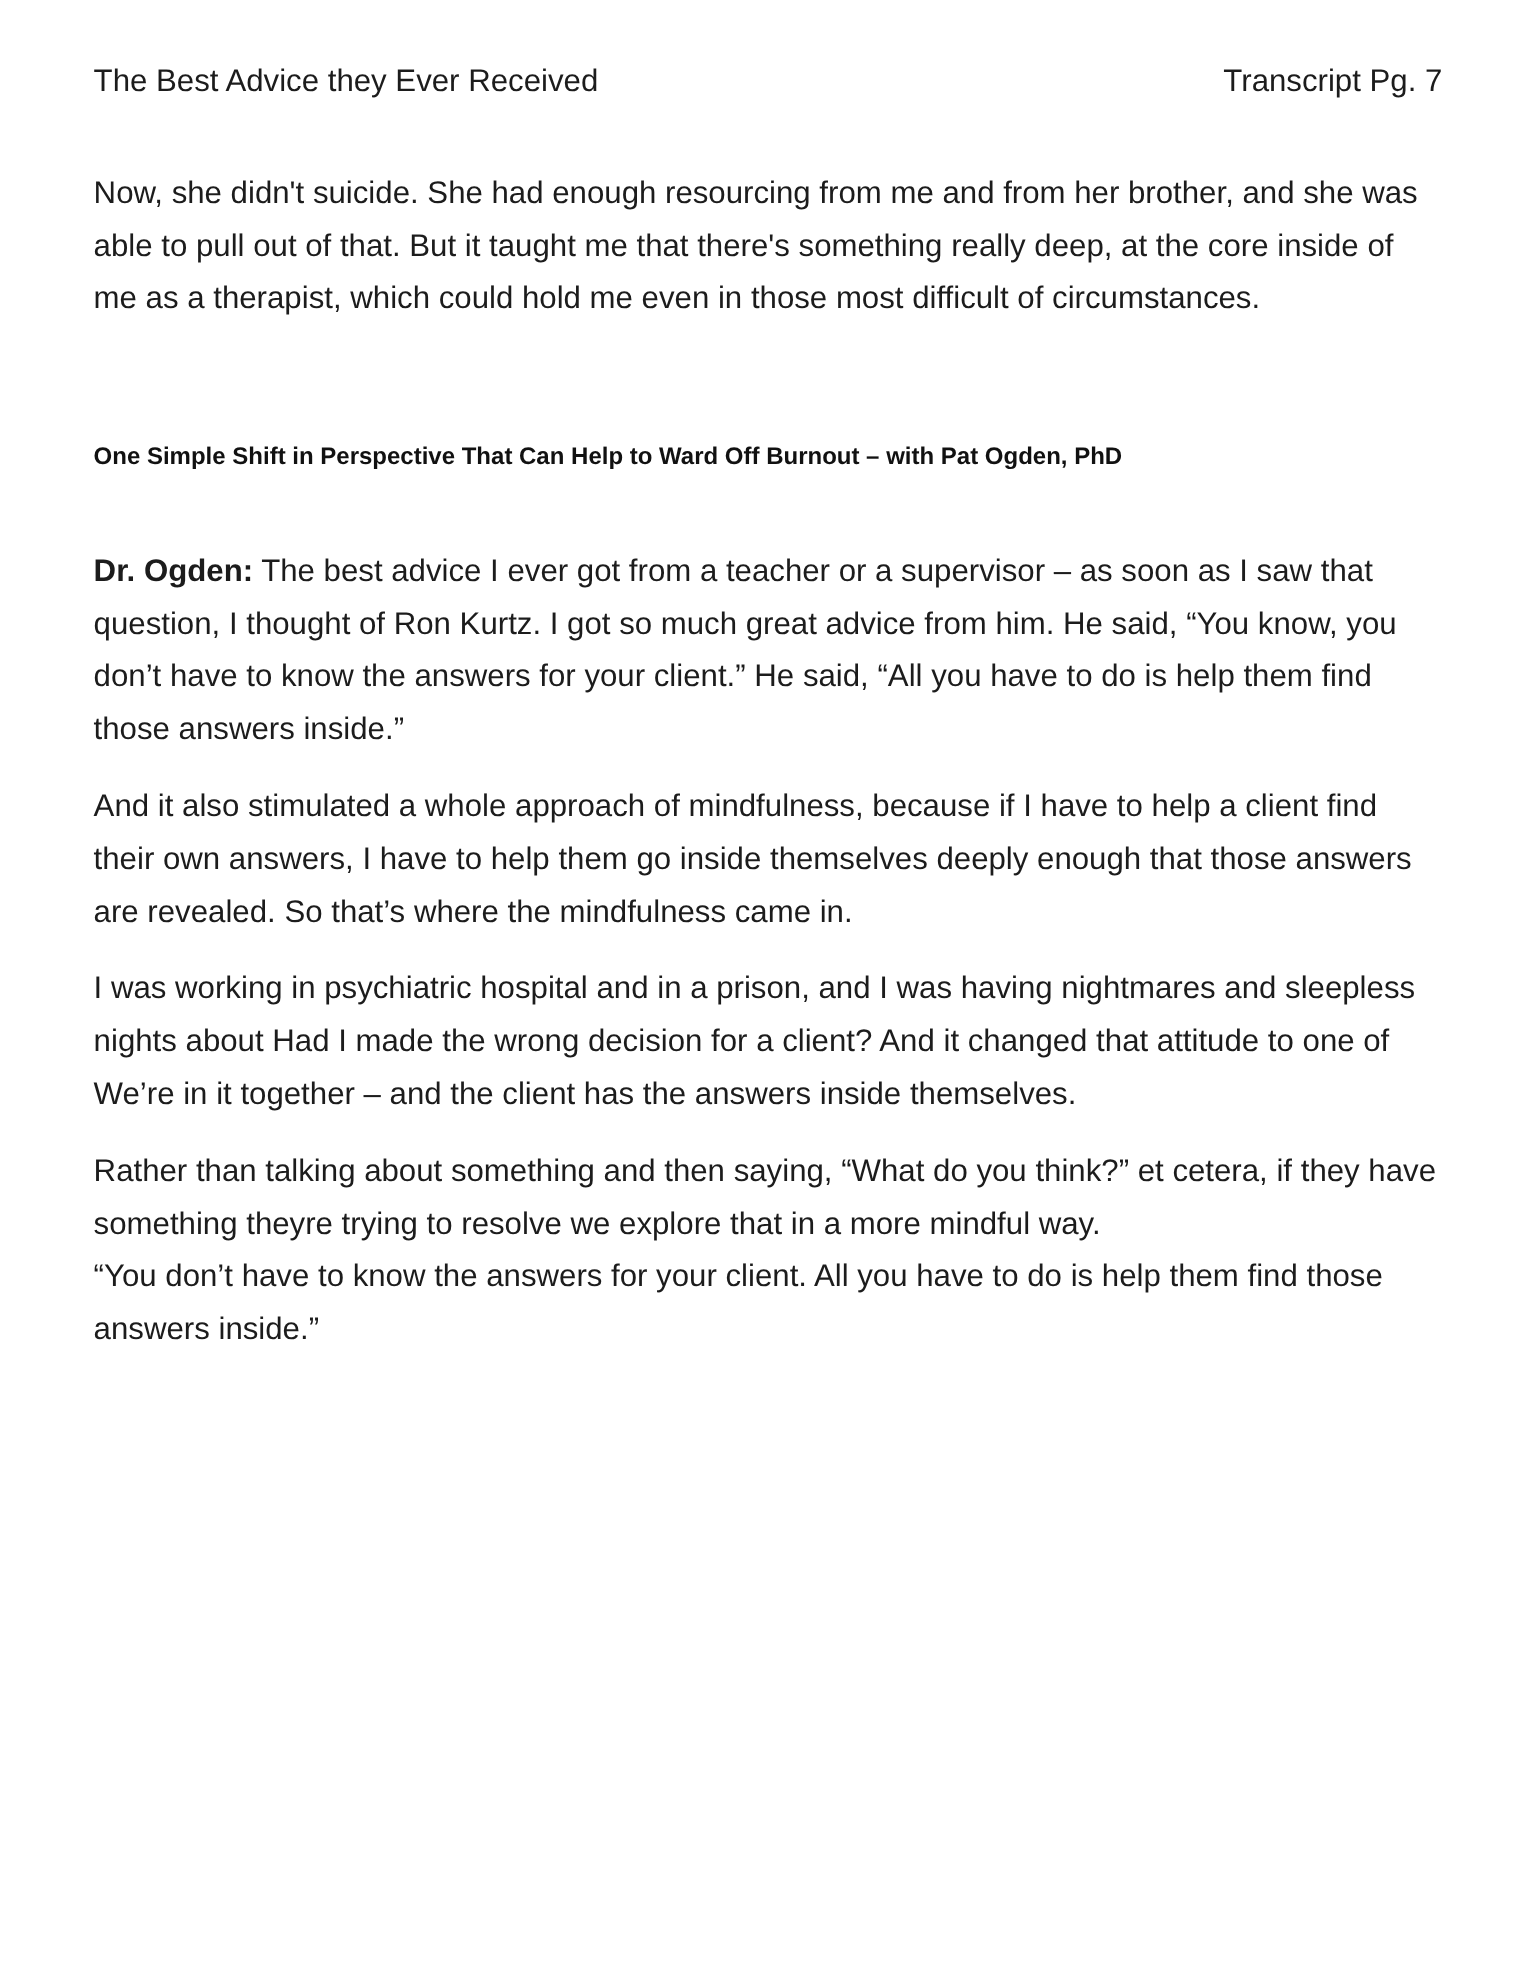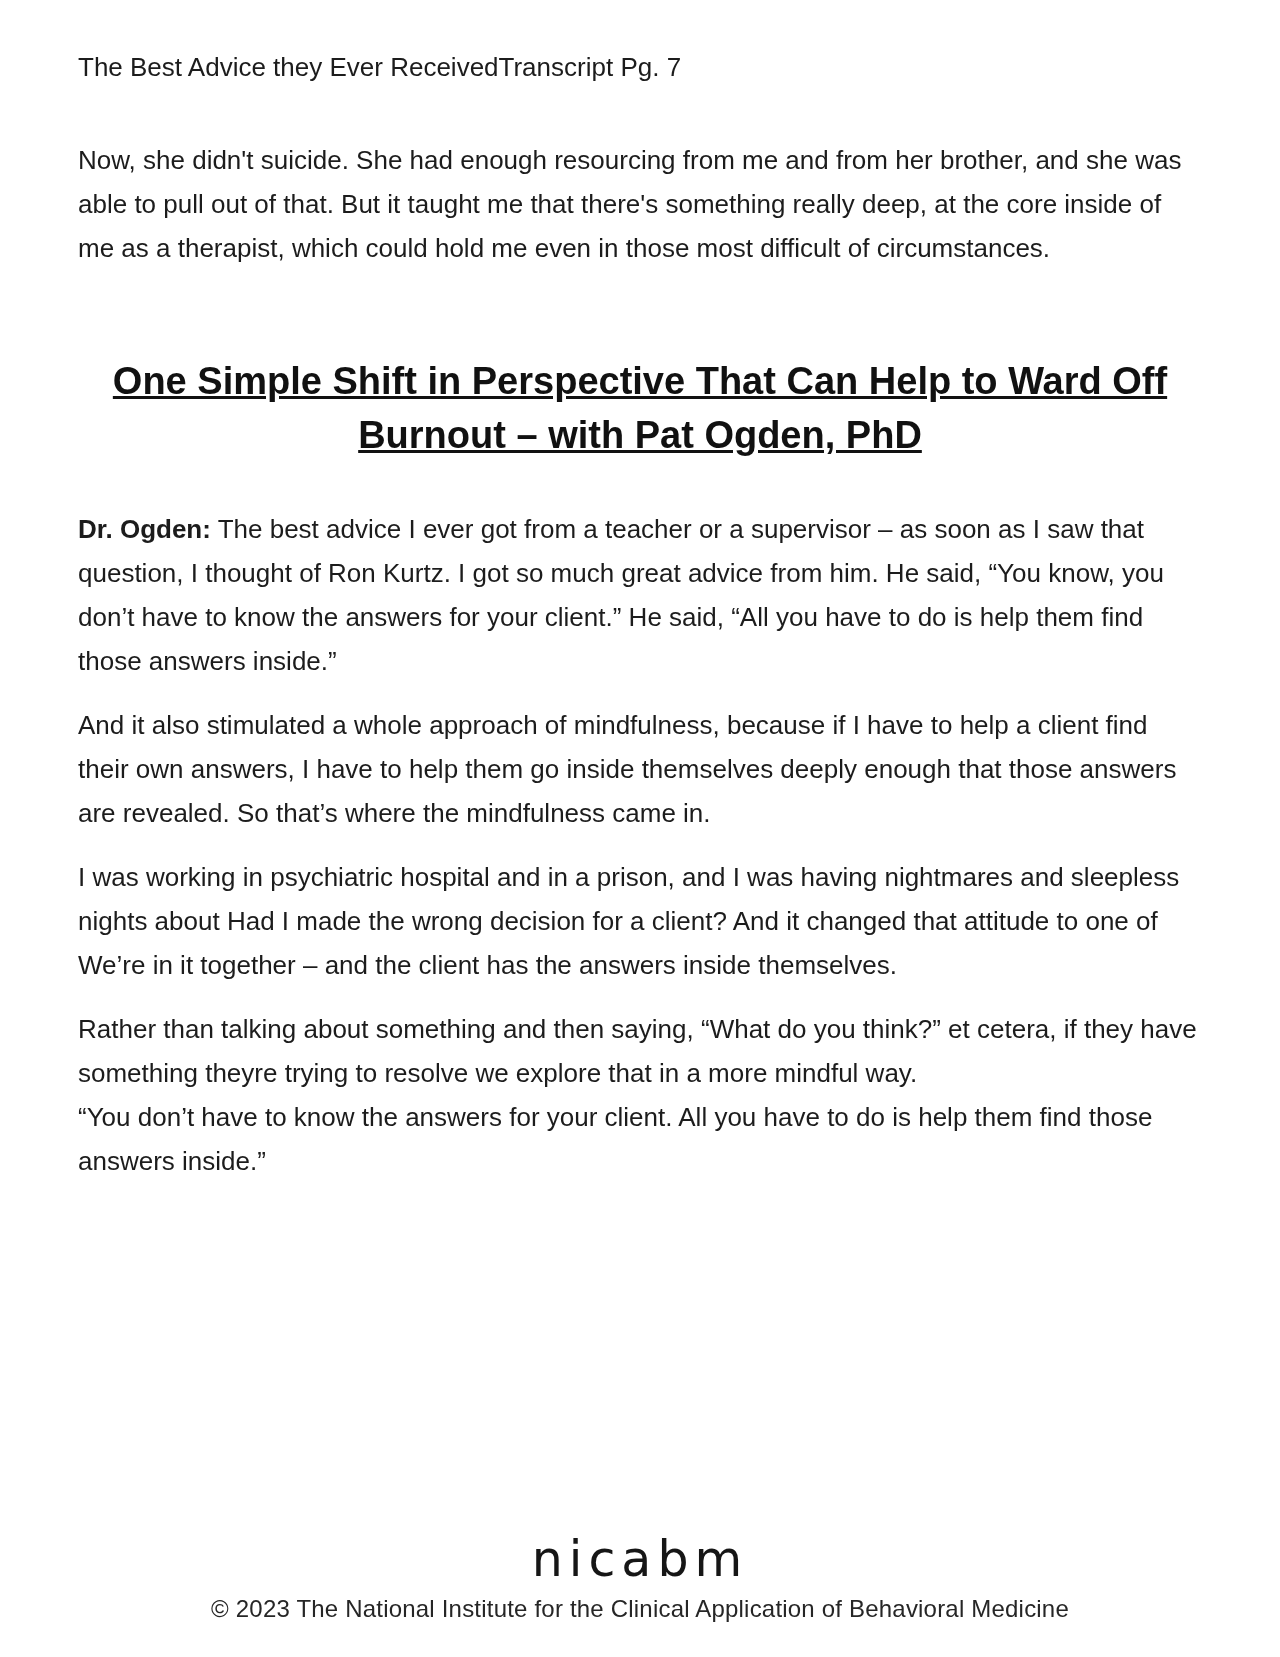--- a/index.html
+++ b/index.html
@@ -10,43 +10,42 @@
     height: 1657px;
     margin: 0 auto;
     background: #ffffff;
     color: #1b1b1b;
     font-family: "Liberation Sans", "DejaVu Sans", sans-serif;
     padding: 52px 78px 0 78px;
     overflow: hidden;
   }
   .doc-header {
     display: flex;
-    justify-content: flex-start;
+    justify-content: space-between;
     align-items: baseline;
     font-size: 26px;
     line-height: 30px;
     margin-bottom: 56px;
     color: #1c1c1c;
   }
   .para {
     font-size: 26px;
     line-height: 44px;
     margin-bottom: 20px;
     color: #1c1c1c;
   }
   .speaker { font-weight: bold; }
   .section-heading {
-    font-size: 38px;
+    font-size: 20px;
     font-weight: bold;
-    text-align: center;
+    text-align: left;
     line-height: 54px;
     margin-top: 84px;
     margin-bottom: 45px;
     color: #111111;
-    text-decoration: underline;
   }
   .footer {
     position: absolute;
     left: 0;
     right: 0;
     bottom: 0;
     text-align: center;
     padding-bottom: 33px;
   }
   .logo {
@@ -86,18 +85,14 @@
 
   <p class="para">And it also stimulated a whole approach of mindfulness, because if I have to help a client find their own answers, I have to help them go inside themselves deeply enough that those answers are revealed. So that’s where the mindfulness came in.</p>
 
   <p class="para">I was working in psychiatric hospital and in a prison, and I was having nightmares and sleepless nights about Had I made the wrong decision for a client? And it changed that attitude to one of We’re in it together – and the client has the answers inside themselves.</p>
 
   <div class="para">
     <div>Rather than talking about something and then saying, “What do you think?” et cetera, if they have something theyre trying to resolve we explore that in a more mindful way.</div>
     <div>“You don’t have to know the answers for your client. All you have to do is help them find those answers inside.”</div>
   </div>
 
-  <div class="footer">
-    <div class="logo">nicabm</div>
-    <div class="copyright">© 2023 The National Institute for the Clinical Application of Behavioral Medicine</div>
-  </div>
 
 </div>
 
 </body></html>

